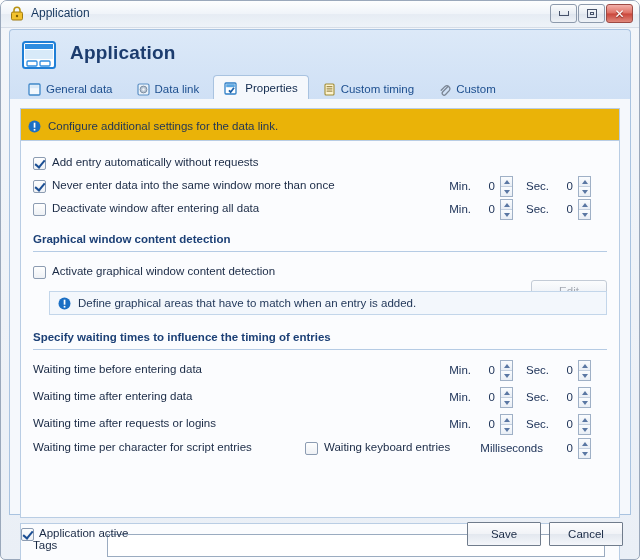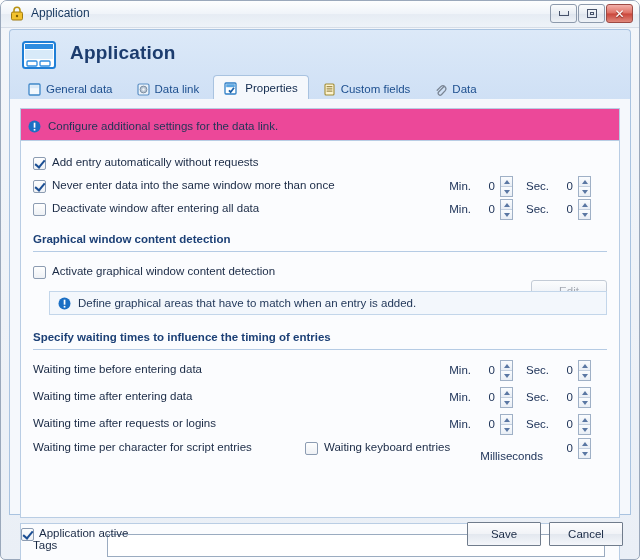--- a/index.html
+++ b/index.html
@@ -78,21 +78,21 @@
   .tab-ic{width:13px;height:13px;display:block;flex:none;}
 
   
   .panel{
     position:absolute;left:0;top:70px;right:0;bottom:36px;
     background:#f5f8fc;border:1px solid #a9c3e0;border-top:none;
     box-sizing:border-box;
   }
   .infobar{
     position:absolute;left:10px;top:9px;right:10px;height:36px;
-    background:#ec4899;border:1px solid #b9cde4;box-sizing:border-box;
+    background:#eab308;border:1px solid #b9cde4;box-sizing:border-box;
     display:flex;align-items:center;gap:7px;padding-left:7px;
   }
   .info-ic{width:13px;height:13px;flex:none;}
   .infobar span{font-size:11.5px;color:#1f3557;}
 
   .box{
     position:absolute;left:10px;top:41px;right:10px;height:378px;
     background:#fbfcfe;border:1px solid #b9cde4;box-sizing:border-box;
   }
 
@@ -235,28 +235,28 @@
           <span>Properties</span>
         </div>
 
         <div class="tab">
           <svg class="tab-ic" viewBox="0 0 13 13">
             <rect x="2" y="1" width="9" height="11" rx="1" fill="#fdf3cf" stroke="#a08b36" stroke-width="1.1"></rect>
             <rect x="3.6" y="3.2" width="5.8" height="1" fill="#8a7630"></rect>
             <rect x="3.6" y="5.4" width="5.8" height="1" fill="#8a7630"></rect>
             <rect x="3.6" y="7.6" width="5.8" height="1" fill="#8a7630"></rect>
           </svg>
-          <span>Custom fields</span>
+          <span>Custom timing</span>
         </div>
 
         <div class="tab">
           <svg class="tab-ic" viewBox="0 0 13 13">
             <path d="M9.5 4 L4.6 9 a2 2 0 0 0 2.8 2.8 L11.2 7.6 a3 3 0 0 0-4.2-4.2 L3.2 7.2" fill="none" stroke="#7a8594" stroke-width="1.3" stroke-linecap="round"></path>
           </svg>
-          <span>Data</span>
+          <span>Custom</span>
         </div>
 
       </div>
     </div>
 
     <div class="panel">
 
       <div class="infobar">
         <svg class="info-ic" viewBox="0 0 13 13">
           <circle cx="6.5" cy="6.5" r="6" fill="#1b6fc4"></circle>
@@ -413,21 +413,21 @@
             <div>
                 <i class="ar dn"></i>
               </div>
           </span>
         </div>
 
         <div class="row" style="top:297px">
           <span class="lbl" style="left:12px;top:3px">Waiting time per character for script entries</span>
           <span class="cb" style="left:284px;top:4px"></span>
           <span class="lbl" style="left:303px;top:3px">Waiting keyboard entries</span>
-          <span class="unit" style="right:76px;top:12px">Milliseconds</span>
+          <span class="unit" style="right:76px;top:4px">Milliseconds</span>
           <span class="numval" style="right:46px;top:4px;width:16px">0</span>
           <span class="spin" style="right:28px;top:0px">
             <div>
                 <i class="ar up"></i>
               </div>
             <div>
                 <i class="ar dn"></i>
               </div>
           </span>
         </div>

